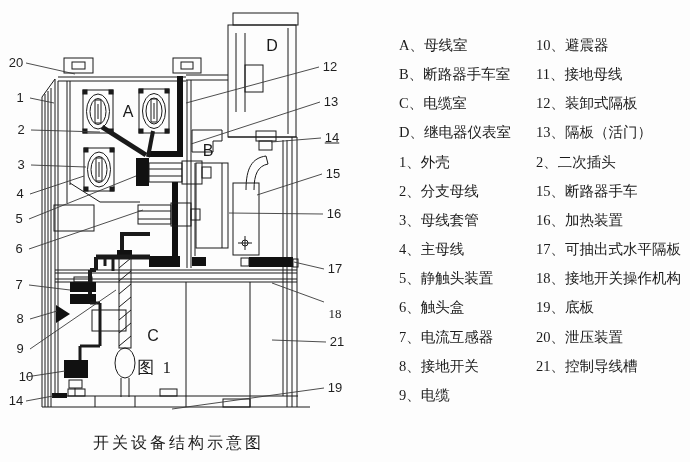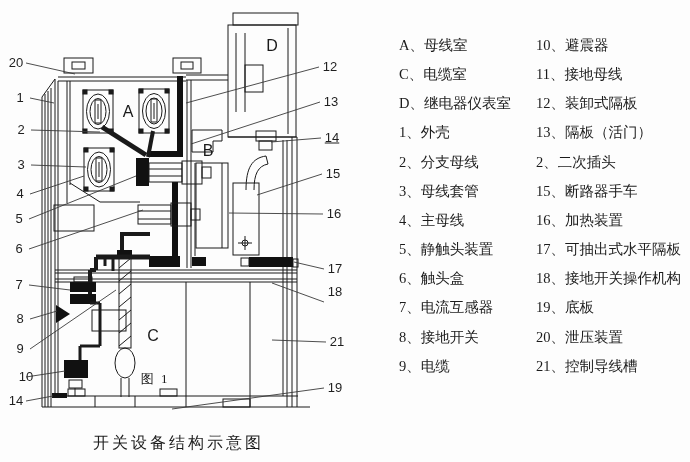--- a/index.html
+++ b/index.html
@@ -15,21 +15,21 @@
     font-family:"Liberation Sans","DejaVu Sans",sans-serif;
     font-size:13px;color:#1f1f1f;white-space:nowrap;
   }
   .cletter{
     position:absolute;transform:translate(-50%,-50%);
     font-family:"Liberation Sans","DejaVu Sans",sans-serif;
     font-size:16px;color:#1a1a1a;white-space:nowrap;
   }
   .figlabel{
     position:absolute;transform:translate(-50%,-50%);
-    font-size:13px;color:#1a1a1a;letter-spacing:2px;white-space:nowrap;margin-top:12px;
+    font-size:17px;color:#1a1a1a;letter-spacing:2px;white-space:nowrap;
   }
   .caption{
     position:absolute;left:93px;top:433px;font-size:16px;letter-spacing:3px;
     color:#1c1c1c;white-space:nowrap;
   }
   .legend{position:absolute;left:0;top:0;width:548px;height:462px;}
   .legend-col{position:absolute;top:31px;}
   .legend-col-1{left:399px;}
   .legend-col-2{left:536px;}
   .legend-row{
@@ -225,36 +225,37 @@
         <div class="callout" style="left: 20px; top: 318px;">8</div>
         <div class="callout" style="left: 20px; top: 348px;">9</div>
         <div class="callout" style="left: 26px; top: 376px;">10</div>
         <div class="callout" style="left: 16px; top: 400px;">14</div>
         <div class="callout" style="left: 330px; top: 66px;">12</div>
         <div class="callout" style="left: 331px; top: 101px;">13</div>
         <div class="callout" style="left: 332px; top: 137px; text-decoration: underline;">14</div>
         <div class="callout" style="left: 333px; top: 173px;">15</div>
         <div class="callout" style="left: 334px; top: 213px;">16</div>
         <div class="callout" style="left: 335px; top: 268px;">17</div>
-        <div class="callout" style="left: 335px; top: 291px;">18</div>
+        <div class="callout" style="left: 335px; top: 314px; font-family: Liberation Serif, serif;">18</div>
         <div class="callout" style="left: 337px; top: 341px;">21</div>
         <div class="callout" style="left: 335px; top: 387px;">19</div>
         <div class="cletter" style="left: 128px; top: 112px;">A</div>
         <div class="cletter" style="left: 208px; top: 151px;">B</div>
         <div class="cletter" style="left: 153px; top: 336px;">C</div>
         <div class="cletter" style="left: 272px; top: 46px;">D</div>
       </div>
 
     <div class="figlabel" style="left:155px;top:367px">图 1</div>
     <div class="caption">开关设备结构示意图</div>
   </div>
 
   <div class="legend">
     <div class="legend-col legend-col-1" id="legend-col-1">
         <div class="legend-row">A、母线室</div>
+        <div class="legend-row">B、断路器手车室</div>
         <div class="legend-row">C、电缆室</div>
         <div class="legend-row">D、继电器仪表室</div>
         <div class="legend-row">1、外壳</div>
         <div class="legend-row">2、分支母线</div>
         <div class="legend-row">3、母线套管</div>
         <div class="legend-row">4、主母线</div>
         <div class="legend-row">5、静触头装置</div>
         <div class="legend-row">6、触头盒</div>
         <div class="legend-row">7、电流互感器</div>
         <div class="legend-row">8、接地开关</div>

